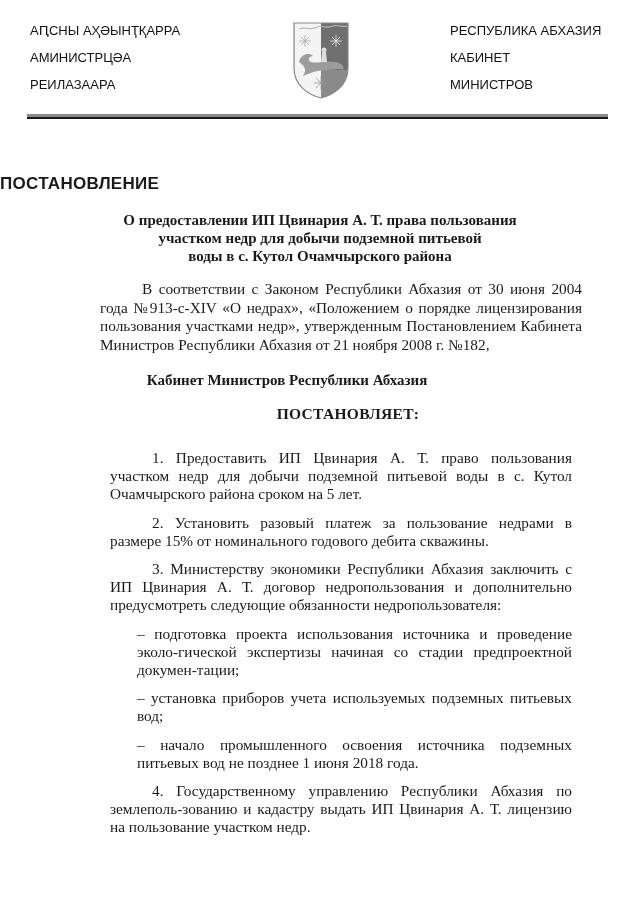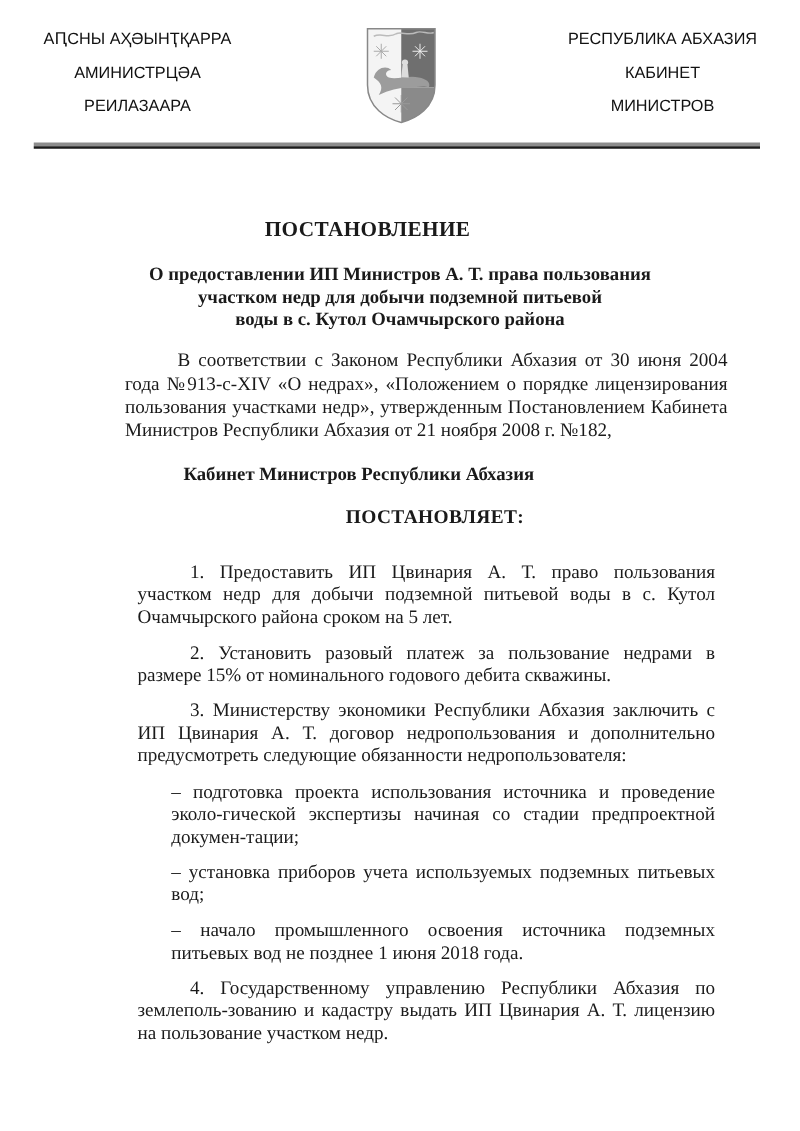--- a/index.html
+++ b/index.html
@@ -13,21 +13,21 @@
       position: relative;
       overflow: hidden;
       color: #1a1a1a;
     }
     .header-col {
       position: absolute;
       top: 22px;
       font-family: "Liberation Sans", "DejaVu Sans", sans-serif;
       font-size: 13px;
       color: #111;
-      text-align: center;
+      text-align: left;
     }
     .header-col div {
       height: 27px;
       line-height: 18px;
       white-space: nowrap;
     }
     .header-left { left: 30px; width: 160px; }
     .header-right { left: 450px; width: 160px; }
 
     .emblem {
@@ -58,22 +58,22 @@
       left: 100px;
       width: 482px;
       font-family: "Liberation Serif", "DejaVu Serif", serif;
       color: #1a1a1a;
     }
     .title {
       position: absolute;
       top: 174px;
       left: 0;
       width: 588px;
-      text-align: center;
-      font-family: Liberation Serif, serif;
+      text-align: left;
+      font-family: Liberation Sans, sans-serif;
       font-weight: bold;
       font-size: 17px;
       letter-spacing: 0.3px;
     }
     .subtitle {
       position: absolute;
       top: 211px;
       left: 100px;
       width: 440px;
       text-align: center;
@@ -178,21 +178,21 @@
 </div>
 
 <div class="rule">
   <div class="thick"></div>
   <div class="thin"></div>
 </div>
 
 <div class="title">ПОСТАНОВЛЕНИЕ</div>
 
 <div class="subtitle">
-  <div>О предоставлении ИП Министров А. Т. права пользования</div>
+  <div>О предоставлении ИП Цвинария А. Т. права пользования</div>
   <div>участком недр для добычи подземной питьевой</div>
   <div>воды в с. Кутол Очамчырского района</div>
 </div>
 
 <div class="doc preamble">В соответствии с Законом Республики Абхазия от 30 июня 2004 года №913-с-XIV «О недрах», «Положением о порядке лицензирования пользования участками недр», утвержденным Постановлением Кабинета Министров Республики Абхазия от 21 ноября 2008 г. №182,</div>
 
 <div class="authority">Кабинет Министров Республики Абхазия</div>
 
 <div class="decree-word">ПОСТАНОВЛЯЕТ:</div>
 

